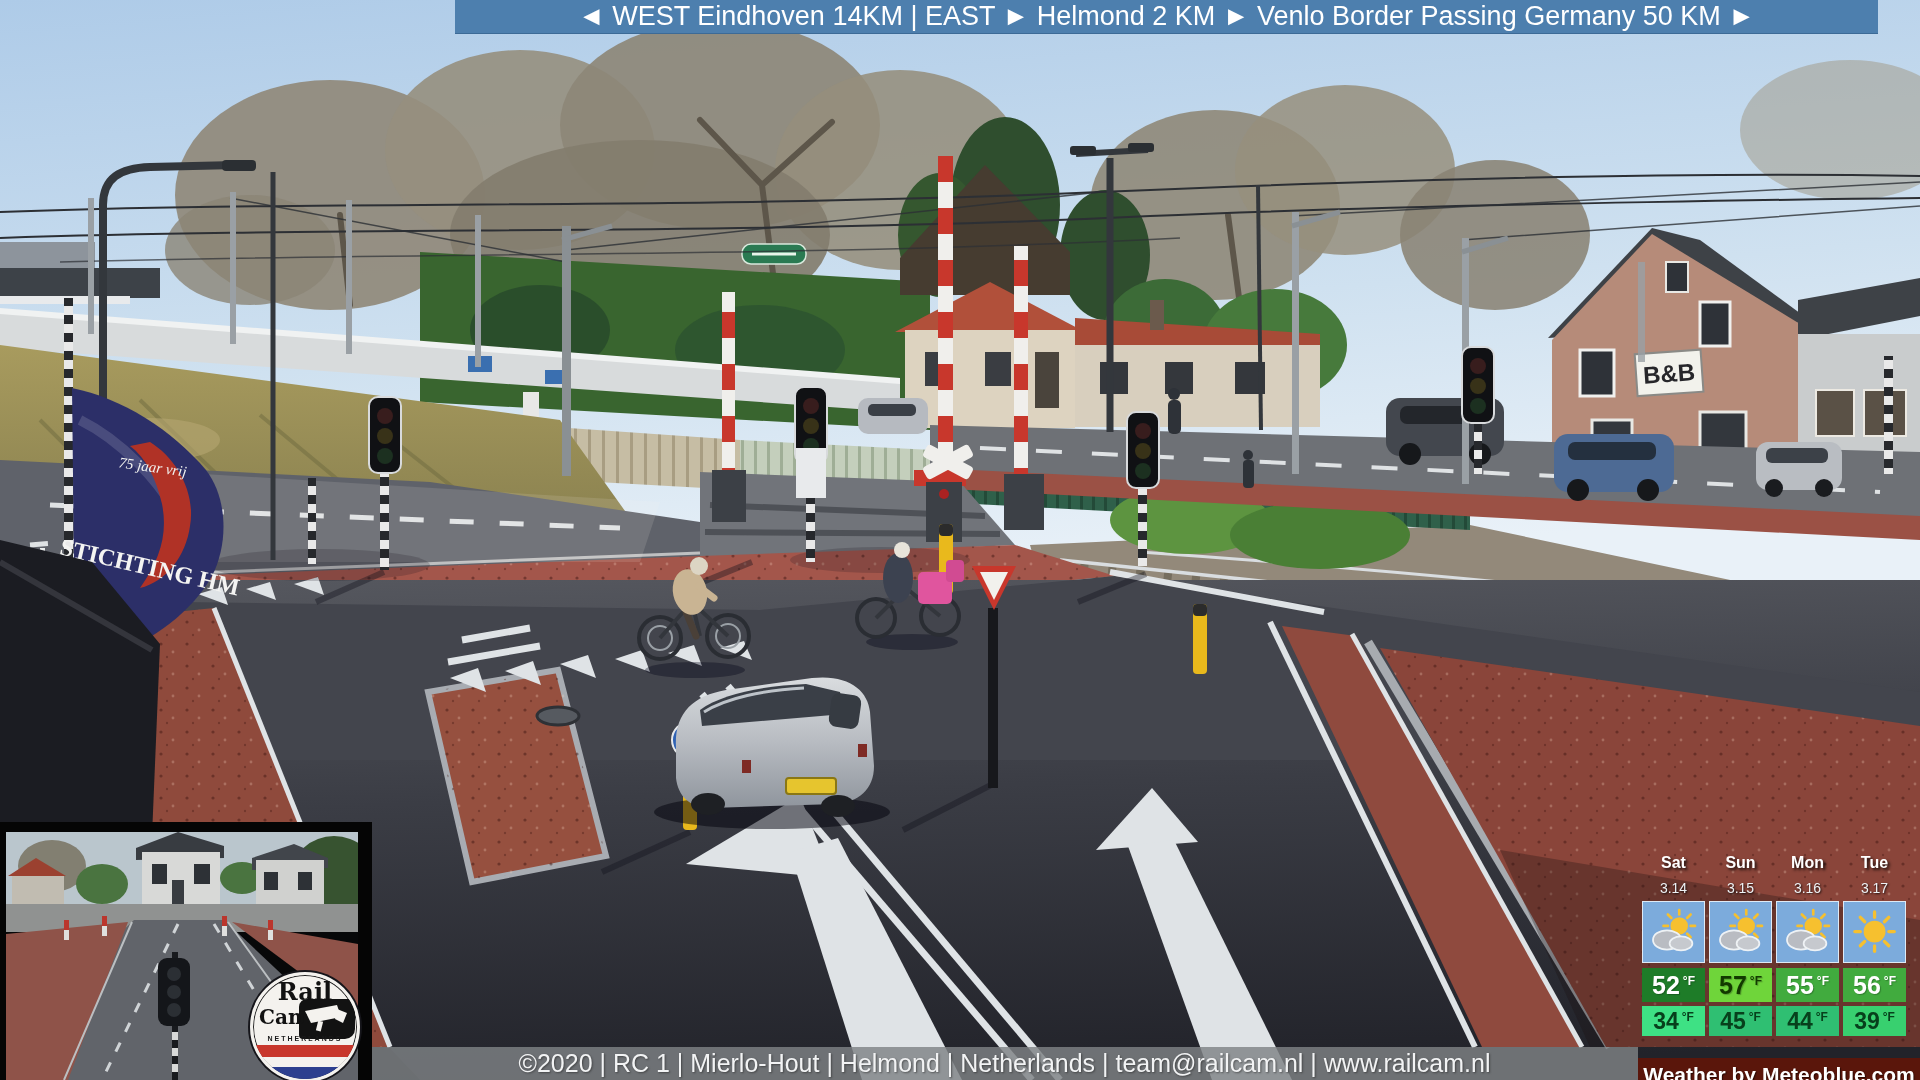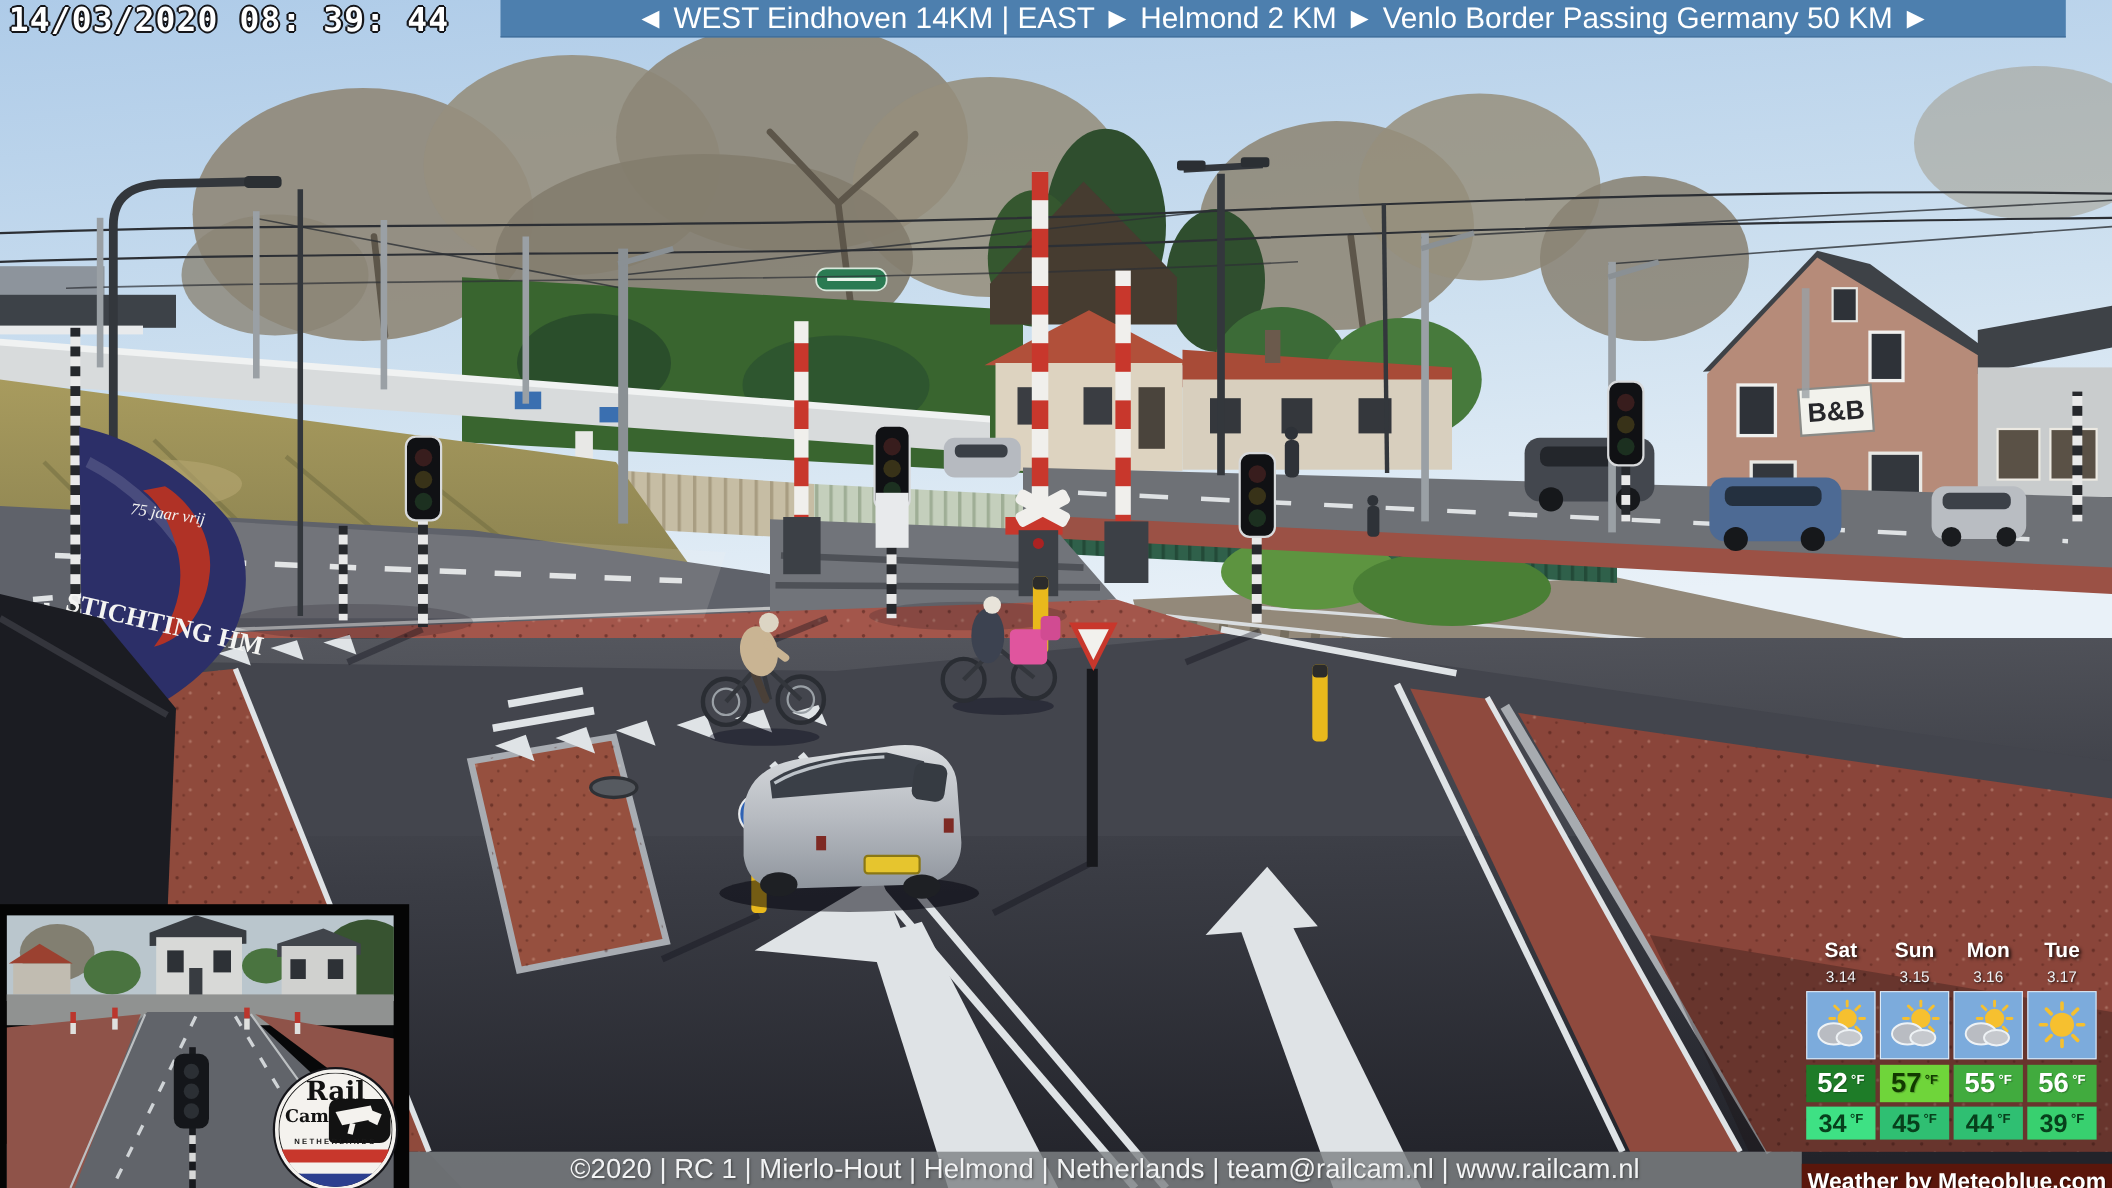--- a/index.html
+++ b/index.html
@@ -14,39 +14,39 @@
     display:flex;align-items:center;justify-content:center;color:#fff;font-size:27px;white-space:nowrap;overflow:hidden;}
   .caption{position:absolute;left:371px;top:1047px;width:1267px;height:33px;background:rgba(127,130,133,.82);
     display:flex;align-items:center;justify-content:center;color:#f2f3f4;font-size:25px;white-space:nowrap;overflow:hidden;text-shadow:1px 1px 2px rgba(40,40,40,.6);}
   .wcredit{position:absolute;left:1638px;top:1046px;width:282px;height:34px;background:#5a160b;
     display:flex;align-items:center;justify-content:center;color:#fff;font-size:21px;font-weight:bold;white-space:nowrap;text-shadow:1px 1px 1px #2a0a04;margin-top:12px;}
 
   
   .weather{position:absolute;left:1642px;top:854px;width:266px;}
   .w-grid{display:grid;grid-template-columns:repeat(4,63px);column-gap:4px;}
   .w-col{display:flex;flex-direction:column;align-items:stretch;}
-  .w-day{height:26px;color:#fff;font-weight:bold;font-size:19px;text-align:center;text-shadow:2px 2px 3px rgba(0,0,0,.85);}
+  .w-day{height:26px;color:#fff;font-weight:bold;font-size:16px;text-align:center;text-shadow:2px 2px 3px rgba(0,0,0,.85);}
   .w-date{height:18px;color:#eef2f5;font-size:14px;text-align:center;text-shadow:1px 1px 2px rgba(0,0,0,.8);}
   .w-iconcell{height:62px;margin-top:3px;background:#7cabdc;border:1px solid rgba(255,255,255,.75);box-sizing:border-box;display:flex;align-items:center;justify-content:center;}
   .w-icon{width:56px;height:52px;}
   .w-iconwrap.sunny .cloud{display:none;}
   .w-iconwrap.sunny .sun{transform:translate(-7px,7px) scale(1.25);transform-origin:36px 24px;}
   .w-high{height:34px;margin-top:5px;display:flex;align-items:center;justify-content:center;font-weight:bold;font-size:25px;text-shadow:1px 1px 1px rgba(0,0,0,.25);}
   .w-low{height:30px;margin-top:4px;display:flex;align-items:center;justify-content:center;font-weight:bold;font-size:23px;}
   .w-unit{font-size:12px;font-weight:bold;margin-left:3px;margin-top:-8px;}
 
   
   .inset{position:absolute;left:0;top:822px;width:372px;height:258px;background:#050505;padding:0;}
   .inset svg{position:absolute;left:6px;top:10px;}
 
   
   .logo{position:absolute;left:250px;top:972px;width:104px;height:104px;border-radius:50%;overflow:hidden;background:#f4f2ee;
     border:3px solid #f4f2ee;box-shadow:0 0 0 2px #15151a, inset 0 0 0 1px #222;z-index:5;}
   .logo-rail{position:absolute;left:0;top:4px;width:100%;text-align:center;font-family:"DejaVu Serif",serif;font-weight:bold;font-size:24px;color:#121212;line-height:26px;}
-  .logo-cam{position:absolute;left:6px;top:30px;font-family:"DejaVu Serif",serif;font-weight:bold;font-size:16px;color:#121212;}
+  .logo-cam{position:absolute;left:6px;top:30px;font-family:"DejaVu Serif",serif;font-weight:bold;font-size:20px;color:#121212;}
   .logo-camicon{position:absolute;right:2px;top:24px;width:56px;height:40px;background:#121212;border-radius:8px 4px 10px 4px;}
   .logo-camicon svg{position:absolute;left:4px;top:4px;}
   .logo-country{position:absolute;left:0;top:60px;width:100%;text-align:center;font-size:7px;letter-spacing:2px;color:#1a1a1a;font-weight:bold;}
   .logo-red{position:absolute;left:0;top:70px;width:100%;height:12px;background:#c8372c;}
   .logo-white{position:absolute;left:0;top:82px;width:100%;height:10px;background:#f4f2ee;}
   .logo-blue{position:absolute;left:0;top:92px;width:100%;height:12px;background:#2c3f8f;}
 </style>
 </head>
 <body>
 
@@ -429,21 +429,20 @@
   <rect x="742" y="760" width="9" height="13" fill="#7e2a24"></rect>
         <rect x="858" y="744" width="9" height="13" fill="#7e2a24"></rect>
 </g>
 
 <g>
   <polygon points="0,540 92,562 160,644 152,836 0,836" fill="#1b1c22"></polygon>
   <path d="M0,562 L152,650" stroke="#34353c" stroke-width="6"></path>
 </g>
 </svg>
 
-<div class="timestamp">14/03/2020  08: 39: 44</div>
 <div class="banner">◄ WEST Eindhoven 14KM | EAST ► Helmond 2 KM ► Venlo  Border Passing Germany 50 KM ►</div>
 <div class="caption">©2020 |  RC 1 | Mierlo-Hout | Helmond | Netherlands | team@railcam.nl | www.railcam.nl</div>
 <div class="wcredit">Weather by Meteoblue.com</div>
 
 <div class="weather">
   <div class="w-grid">
     <div class="w-col">
       <div class="w-day">Sat</div>
       <div class="w-date">3.14</div>
       <div class="w-iconcell">

